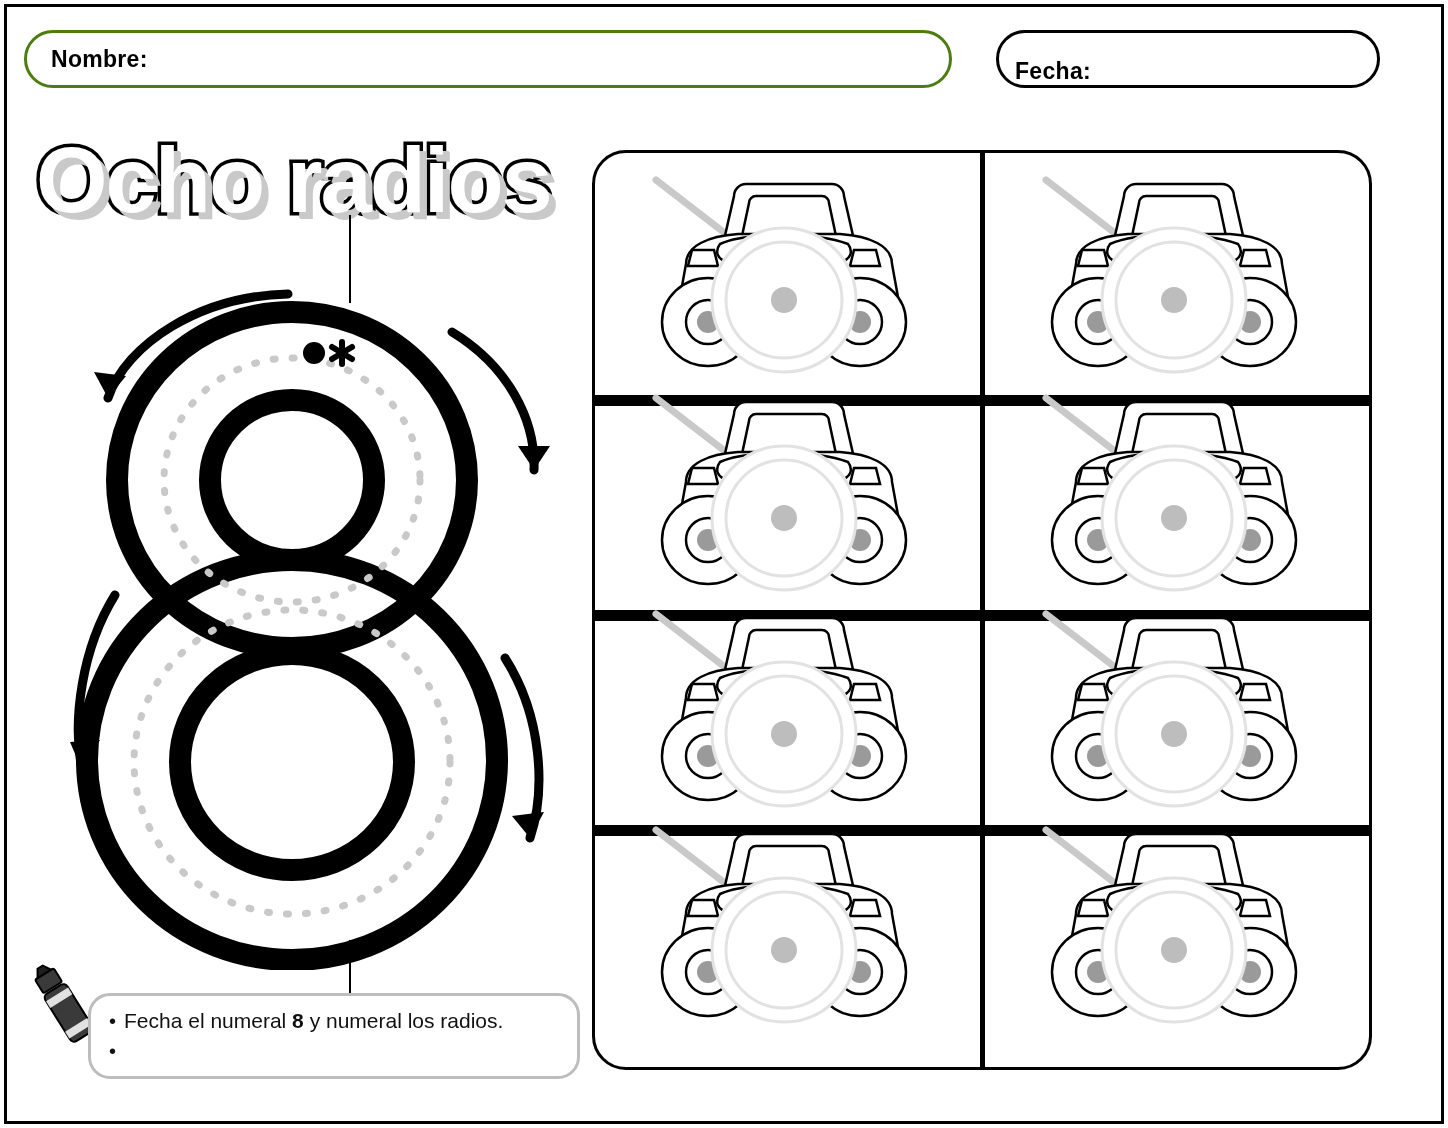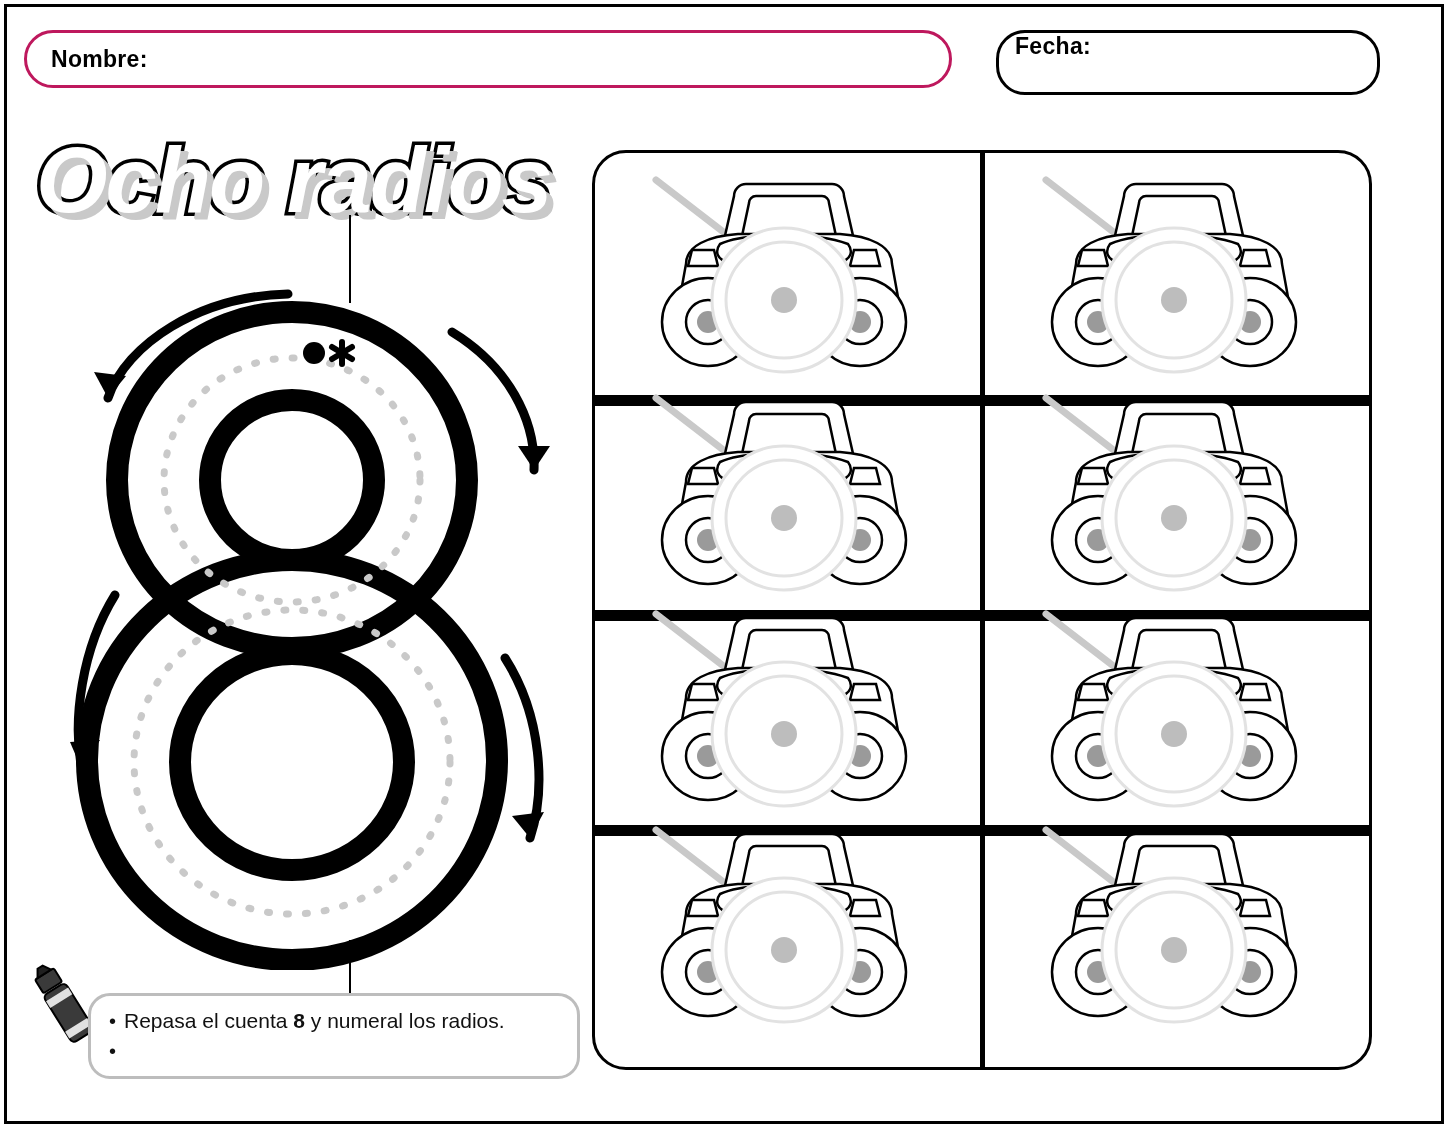--- a/index.html
+++ b/index.html
@@ -26,55 +26,54 @@
     box-sizing: border-box;
   }
 
   
   .name-field {
     position: absolute;
     left: 24px;
     top: 30px;
     width: 928px;
     height: 58px;
-    border: 3px solid #be185d;
+    border: 3px solid #4d7c0f;
     border-radius: 29px;
     box-sizing: border-box;
     display: flex;
     align-items: center;
     padding-left: 24px;
   }
   .date-field {
     position: absolute;
     left: 996px;
     top: 30px;
     width: 384px;
-    height: 65px;
+    height: 58px;
     border: 3px solid #000;
     border-radius: 29px;
     box-sizing: border-box;
     display: flex;
-    align-items: flex-start;
+    align-items: flex-end;
     padding-left: 16px;
   }
   .field-label {
     font-size: 23px;
     font-weight: bold;
     color: #000;
     letter-spacing: 0.3px;
   }
 
   
   .title {
     position: absolute;
     left: 36px;
     top: 128px;
     font-size: 92px;
     font-weight: bold;
-    font-style: italic;
     letter-spacing: -2px;
     color: #ffffff;
     -webkit-text-stroke: 7px #000000;
     paint-order: stroke fill;
     text-shadow:
        6px 6px 0 #c9c9c9,
        7px 7px 0 #c9c9c9;
     white-space: nowrap;
   }
 
@@ -238,21 +237,21 @@
     <rect x="22" y="24" width="26" height="56" rx="5" fill="#3a3a3a" stroke="#000" stroke-width="2"></rect>
     <rect x="22" y="30" width="26" height="8" fill="#ffffff" opacity="0.85"></rect>
     <rect x="22" y="66" width="26" height="8" fill="#ffffff" opacity="0.85"></rect>
   </g>
 </svg>
 
 <div class="instructions">
   <div class="instr-line">
     <span class="instr-bullet">•</span>
     <span>
-      <span>Repasa el cuenta </span><b>8</b><span> y numeral los radios.</span>
+      <span>Fecha el numeral </span><b>8</b><span> y numeral los radios.</span>
     </span>
   </div>
   <div class="instr-line">
     <span class="instr-bullet">•</span>
   </div>
 </div>
 
 <div class="cars-panel"></div>
 <div class="car-grid">
 

